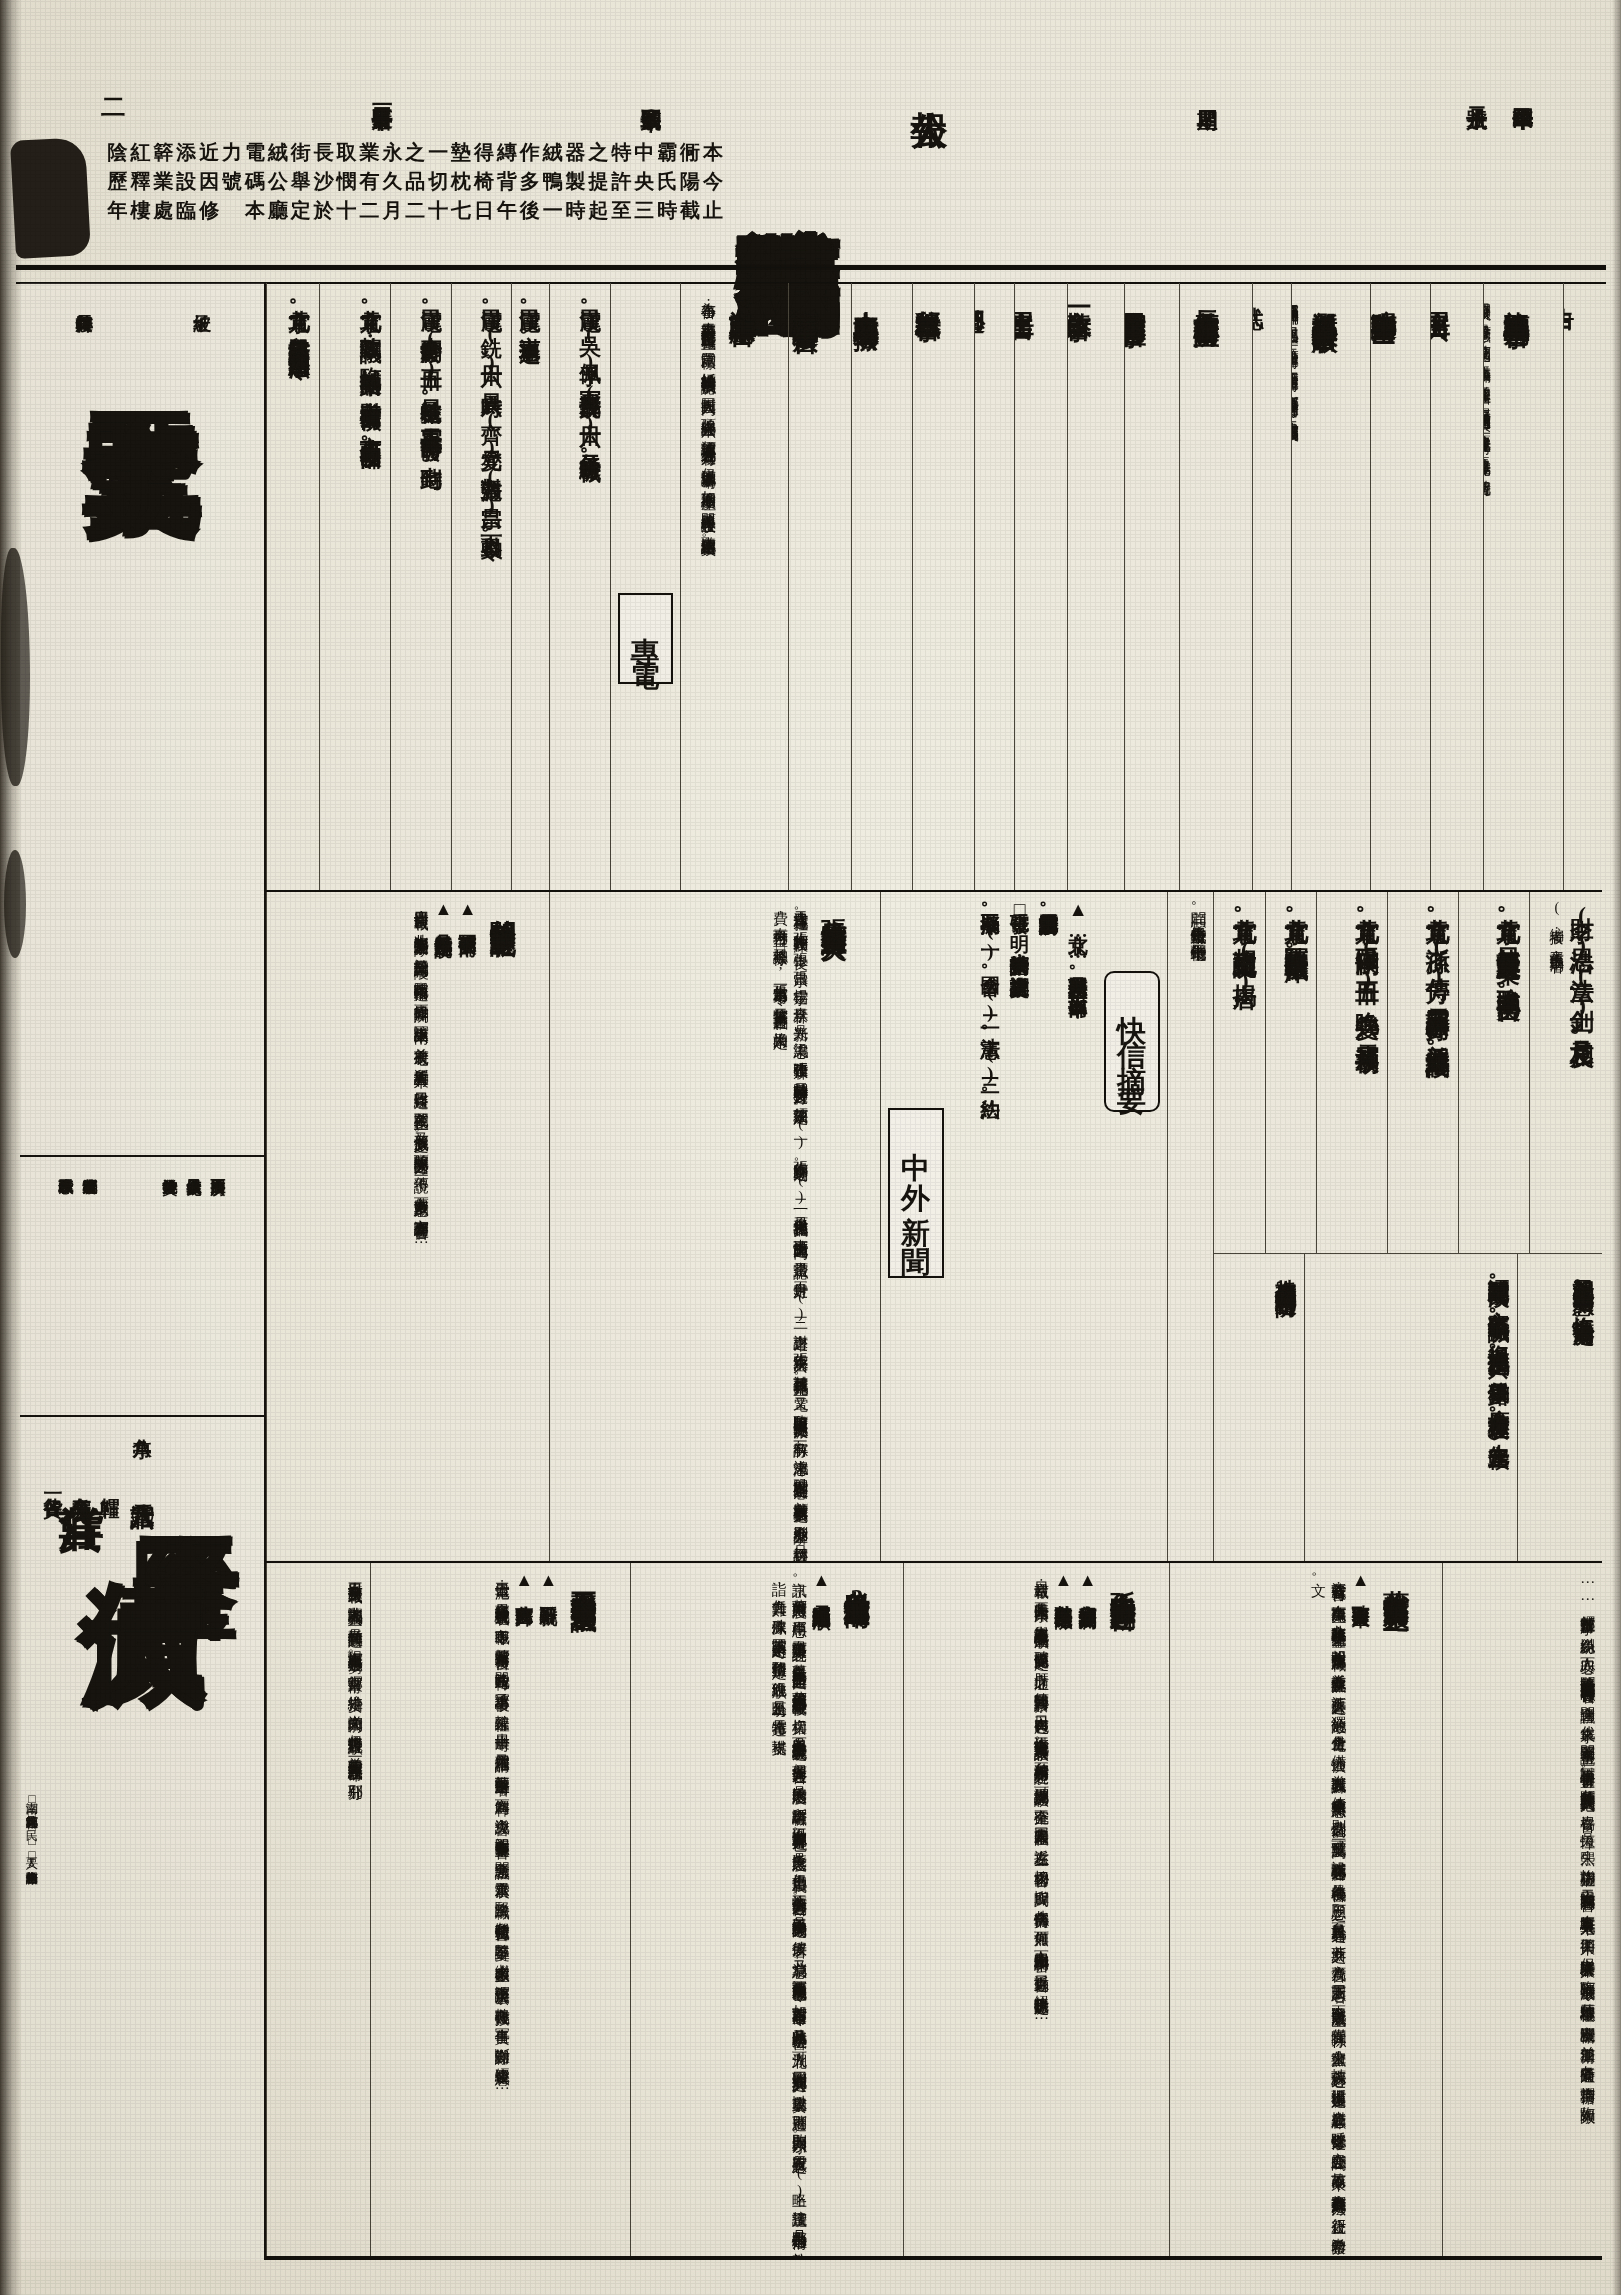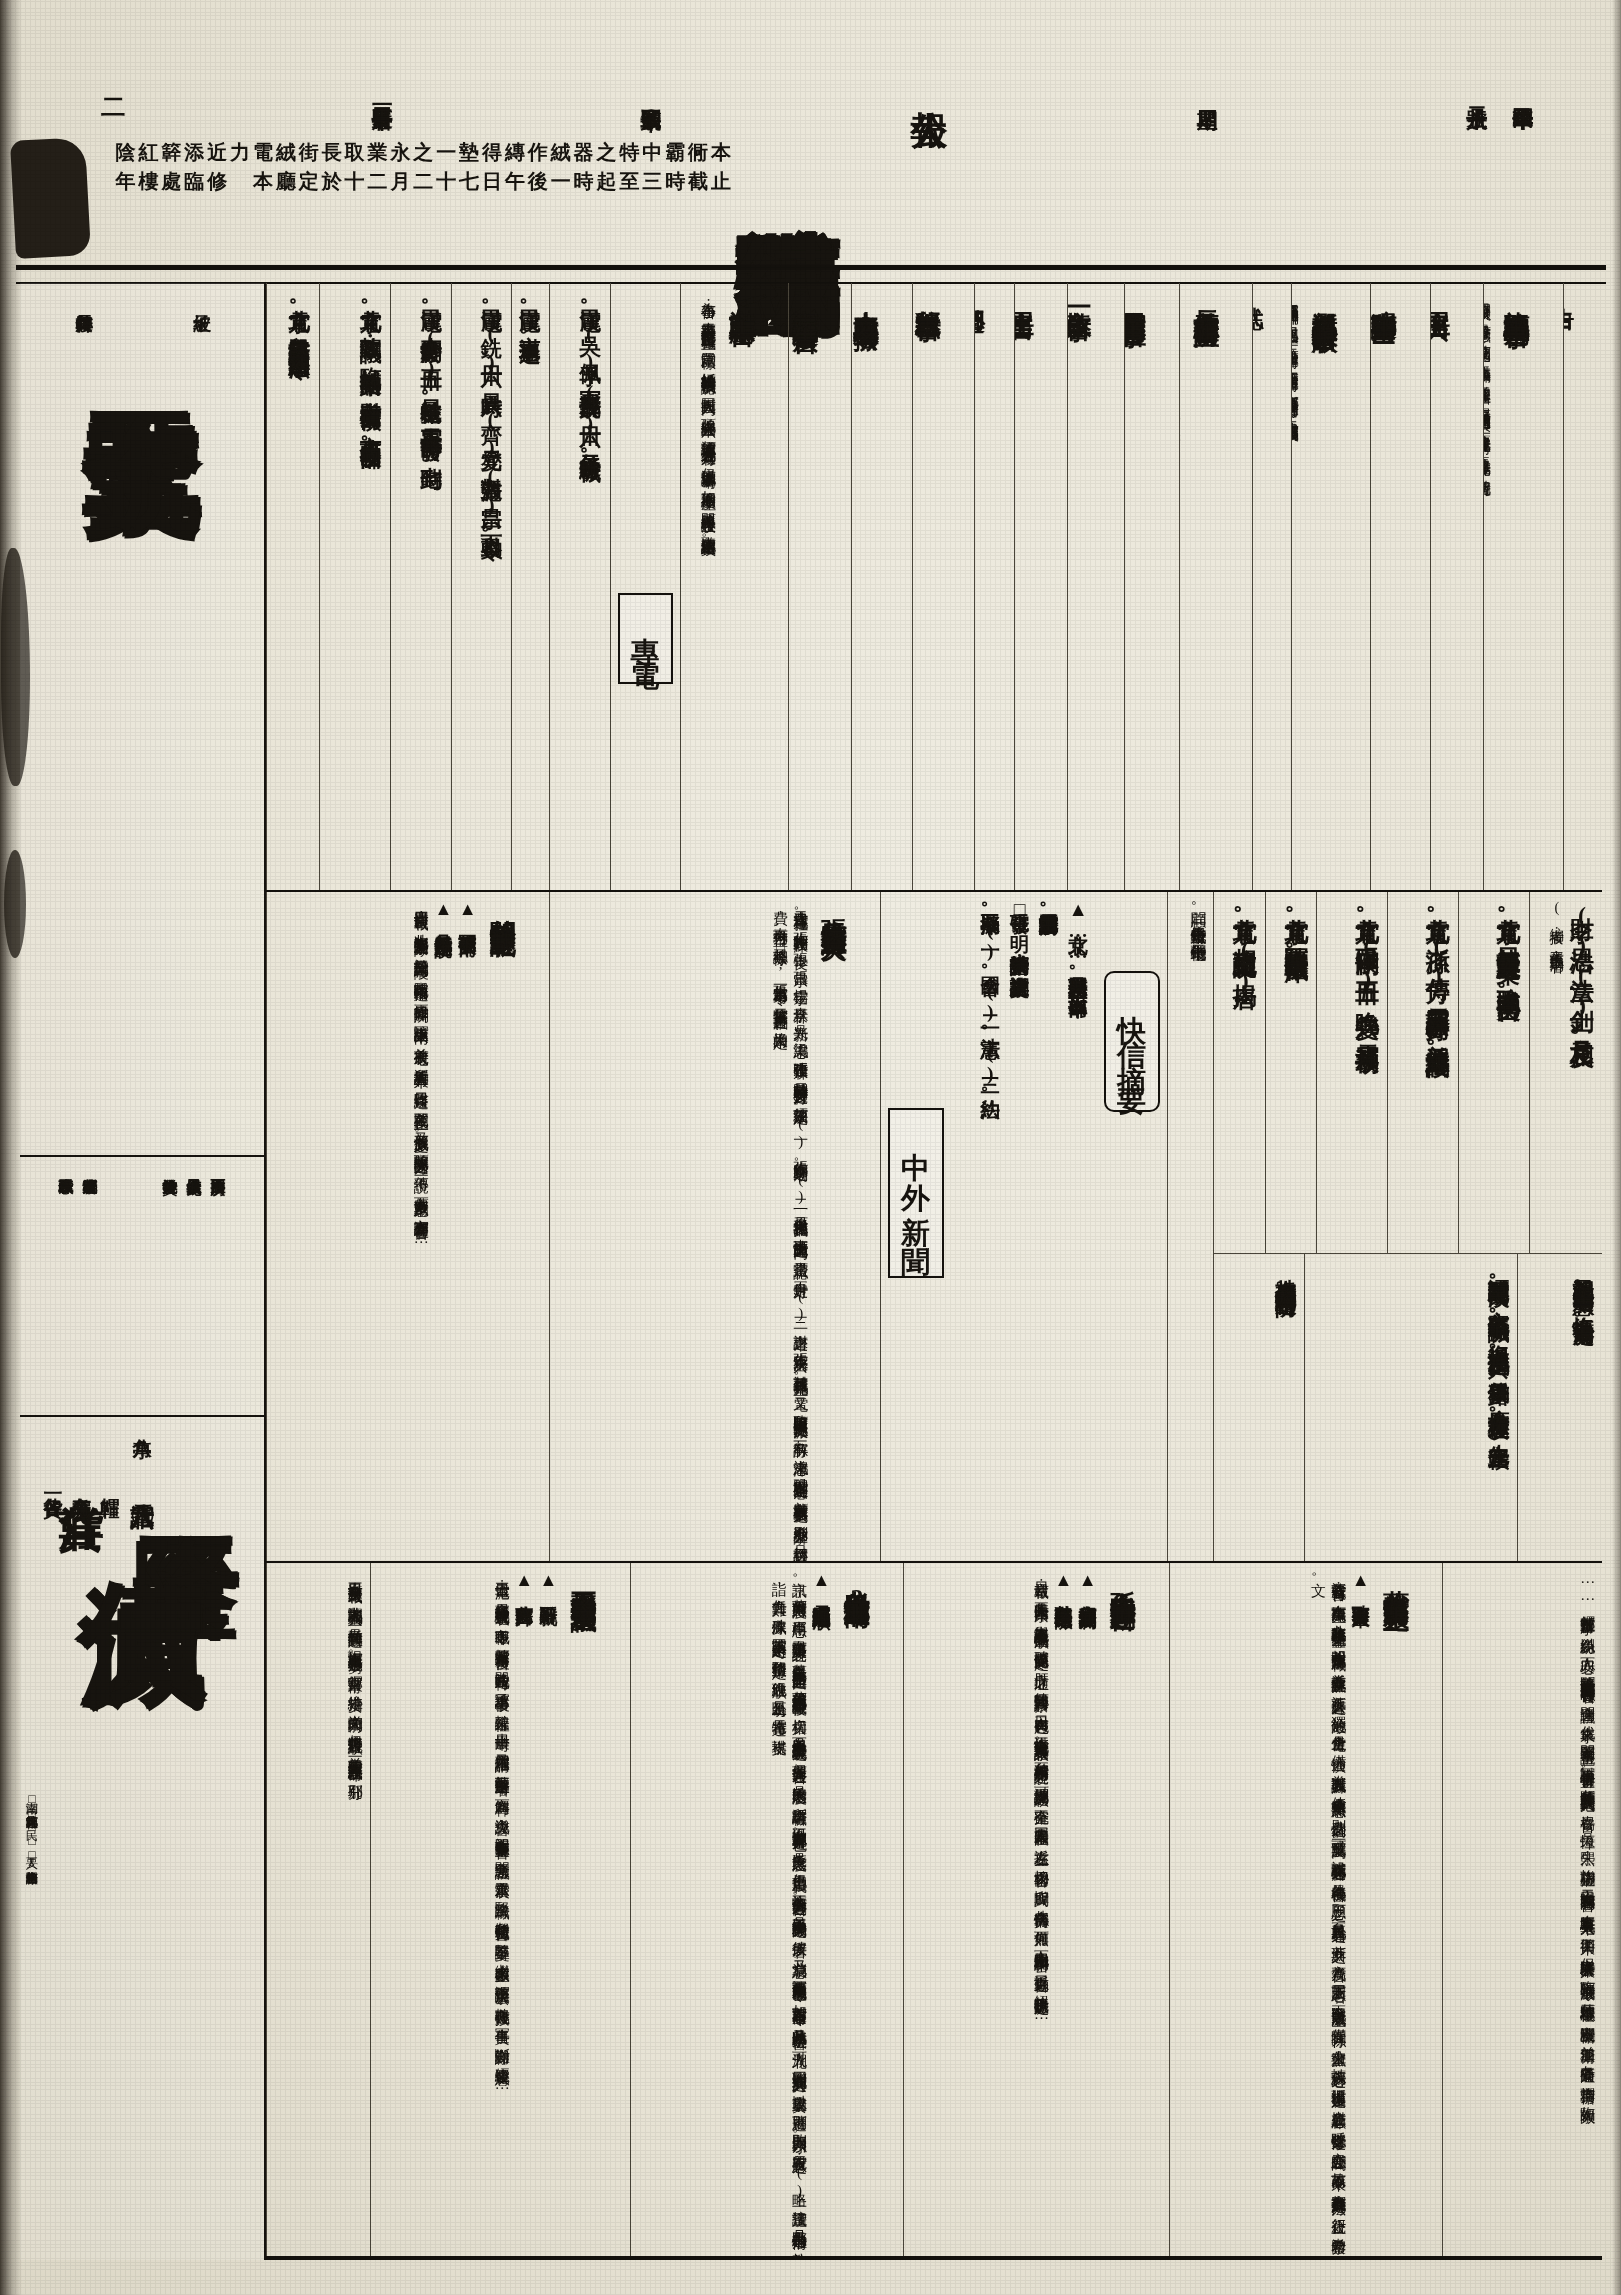--- a/index.html
+++ b/index.html
@@ -38,21 +38,20 @@
   .banner-title{
     position:absolute;right:2.9px;top:-2.9px;width:872px;
     font-size:105px;font-weight:900;
     text-shadow:1.4px 1.4px 0 #17140f, -0.7px 0.7px 0 #17140f;
   }
   .banner-title .rtl{height:1.1em;line-height:1.03;}
   .banner-copy{
     position:absolute;left:86px;top:2.9px;width:656px;
     font-size:20px;font-weight:700;line-height:1.45;letter-spacing:2.9px;
     white-space:nowrap;
-    margin-left:8px;
   }
   .blob{position:absolute;background:#241f18;}
   .blob.b1{left:-8.6px;top:4.3px;width:75px;height:118px;border-radius:13px 30px 21.6px 8.6px;transform:rotate(-3deg);}
   .rule-banner{
     position:absolute;left:16px;right:16px;top:265px;height:11.5px;
     border-top:5px solid #14110d;border-bottom:2.2px solid #14110d;
   }
   
   .content{position:absolute;left:20px;right:20px;top:283px;bottom:35px;display:flex;}
   .rail{
@@ -151,20 +150,21 @@
     <span class="mh-paper rtl">大公報</span>
     <span class="mh rtl">第三千〇五四號</span>
     <span class="mh rtl">夏曆甲子十一月二十二日</span>
     <span class="mh-page">二</span>
   </header>
 
   <section class="banner">
     <div class="blob b1"></div>
     <div class="banner-copy">
       <div>陰紅簳添近力電絨街長取業永之一墊得縳作絨器之特中霸衕本</div>
+      <div>歷釋業設因號碼公舉沙憫有久品切枕椅背多鴨製提許央氏陽今</div>
       <div>年樓處臨修　本廳定於十二月二十七日午後一時起至三時截止</div>
     </div>
     <div class="banner-title">
       <span class="rtl">河南特產鵝絨鴨絨</span>
     </div>
   </section>
   <div class="rule-banner"></div>
 
   <div class="content">
 

